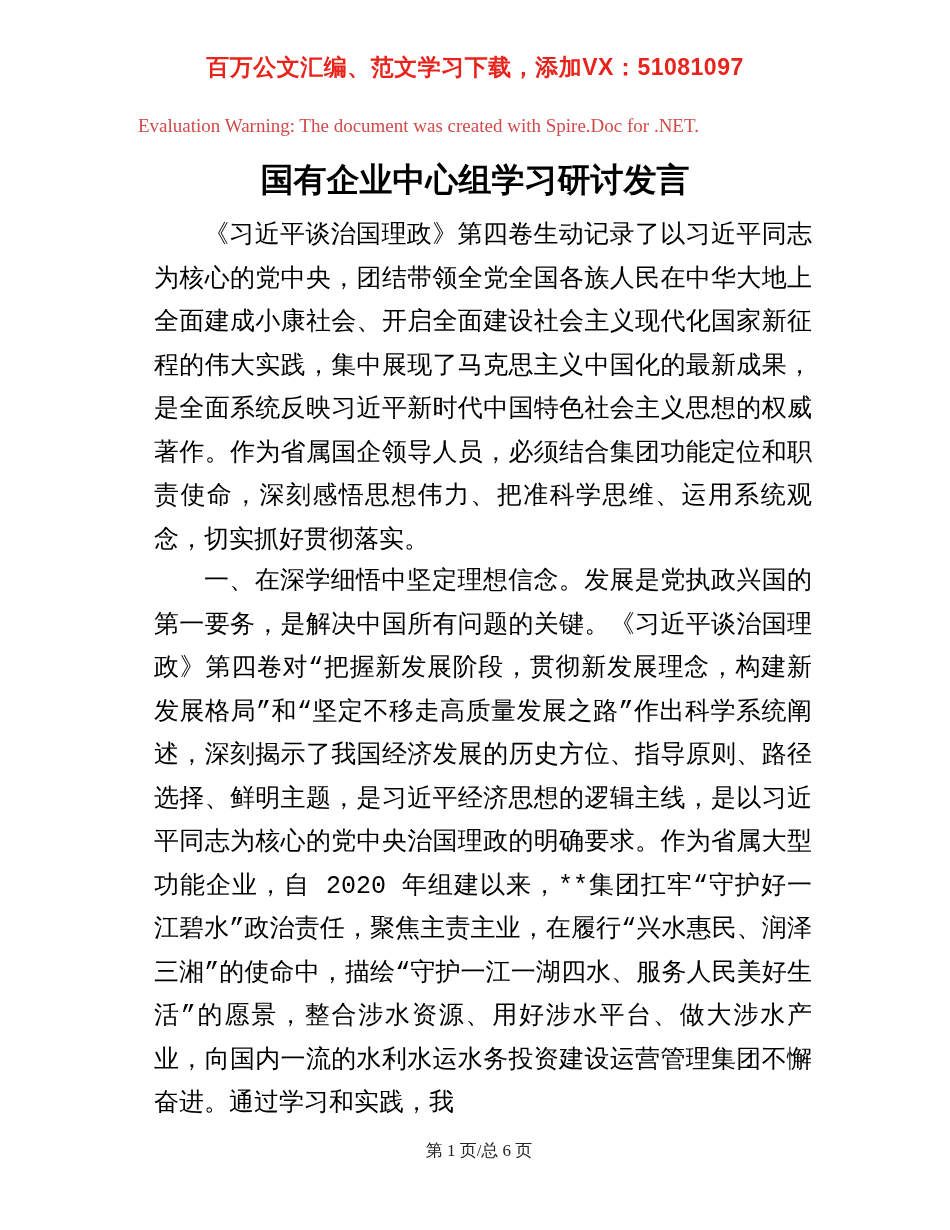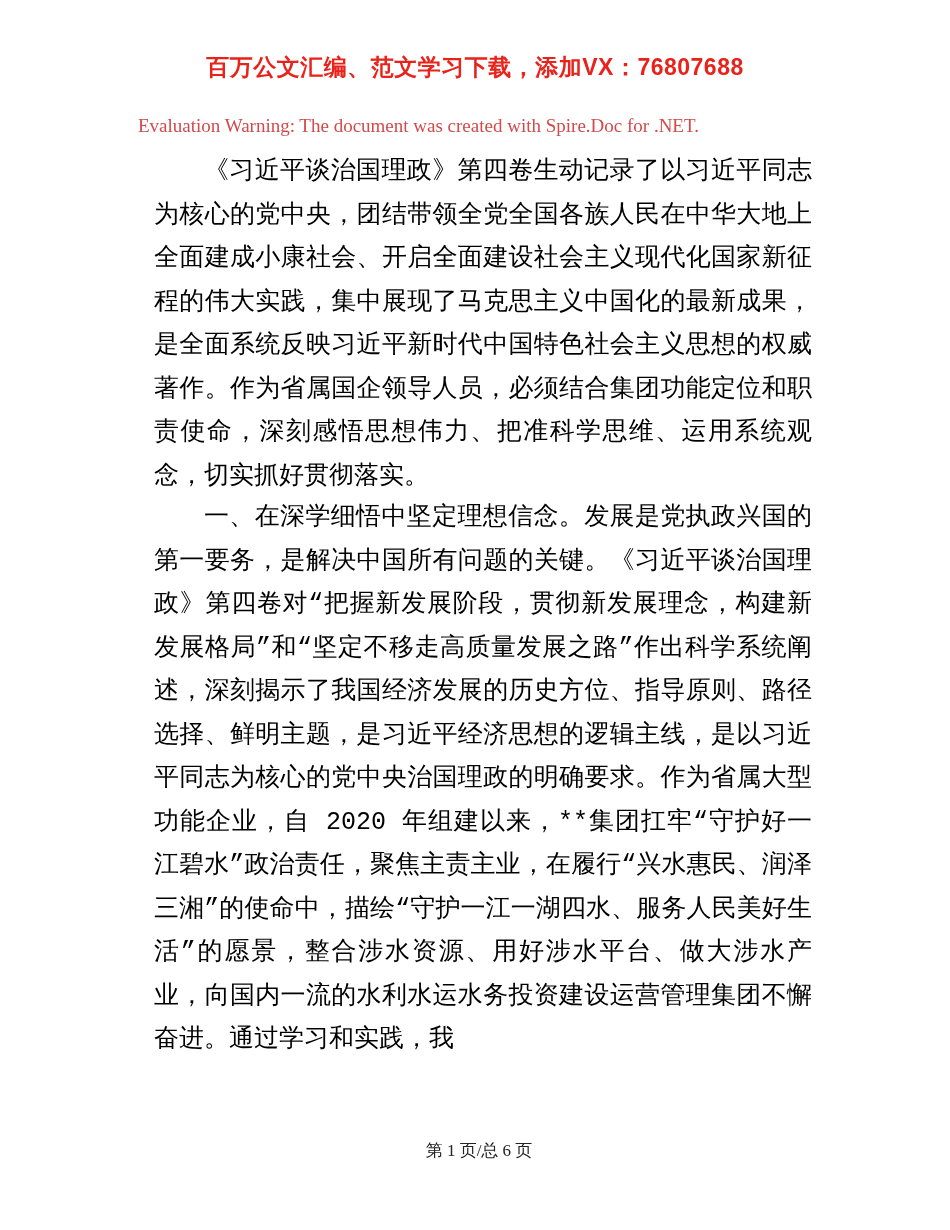--- a/index.html
+++ b/index.html
@@ -67,24 +67,25 @@
     color: #222222;
     font-family: "Liberation Serif", "DejaVu Serif", serif;
     padding-left: 8px;
   }
 </style>
 </head>
 <body>
 
 <div class="page">
 
-  <div class="header-notice">百万公文汇编、范文学习下载，添加VX：76807688</div>
+  <div class="header-notice">百万公文汇编、范文学习下载，添加VX：51081097</div>
 
   <div class="evaluation-warning">Evaluation Warning: The document was created with Spire.Doc for .NET.</div>
 
+  <h1 class="doc-title">国有企业中心组学习研讨发言</h1>
 
   <p class="body-paragraph">《习近平谈治国理政》第四卷生动记录了以习近平同志为核心的党中央，团结带领全党全国各族人民在中华大地上全面建成小康社会、开启全面建设社会主义现代化国家新征程的伟大实践，集中展现了马克思主义中国化的最新成果，是全面系统反映习近平新时代中国特色社会主义思想的权威著作。作为省属国企领导人员，必须结合集团功能定位和职责使命，深刻感悟思想伟力、把准科学思维、运用系统观念，切实抓好贯彻落实。</p>
 
   <p class="body-paragraph">一、在深学细悟中坚定理想信念。发展是党执政兴国的第一要务，是解决中国所有问题的关键。《习近平谈治国理政》第四卷对“把握新发展阶段，贯彻新发展理念，构建新发展格局”和“坚定不移走高质量发展之路”作出科学系统阐述，深刻揭示了我国经济发展的历史方位、指导原则、路径选择、鲜明主题，是习近平经济思想的逻辑主线，是以习近平同志为核心的党中央治国理政的明确要求。作为省属大型功能企业，自 2020 年组建以来，**集团扛牢“守护好一江碧水”政治责任，聚焦主责主业，在履行“兴水惠民、润泽三湘”的使命中，描绘“守护一江一湖四水、服务人民美好生活”的愿景，整合涉水资源、用好涉水平台、做大涉水产业，向国内一流的水利水运水务投资建设运营管理集团不懈奋进。通过学习和实践，我</p>
 
   <div class="page-footer">第 1 页/总 6 页</div>
 
 </div>
 
 </body></html>

